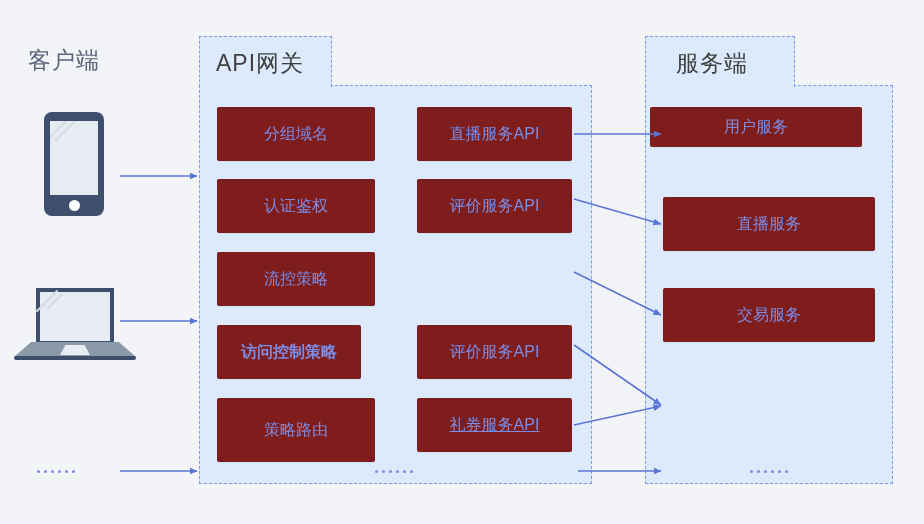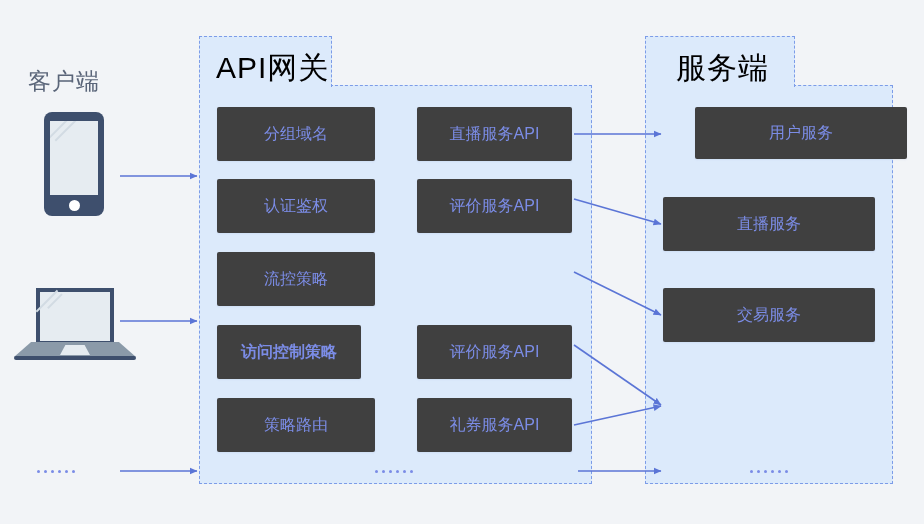--- a/index.html
+++ b/index.html
@@ -16,43 +16,42 @@
     overflow: hidden;
   }
 
   
   .section-title {
     position: absolute;
     color: #5a6579;
     font-size: 23px;
     letter-spacing: 1px;
     white-space: nowrap;
-    margin-top: 21px;
   }
   #client-title { left: 28px; top: 45px; }
 
   
   .group {
     position: absolute;
     box-sizing: border-box;
     background: #dceafb;
     border: 1.5px dashed #7c9ce8;
     border-top: none;
   }
   .group-tab {
     position: absolute;
     box-sizing: border-box;
     background: #dceafb;
     border: 1.5px dashed #7c9ce8;
     border-bottom: none;
   }
   .group-tab-label {
     position: absolute;
-    color: #000000;
-    font-size: 30px;
+    color: #404040;
+    font-size: 23px;
     letter-spacing: 1px;
     white-space: nowrap;
   }
   
   .tab-join {
     position: absolute;
     background: #dceafb;
     height: 3px;
   }
 
@@ -74,21 +73,21 @@
   #server-tab-join { left: 647px; top: 84px; width: 146px; }
   #server-top-border {
     position: absolute; left: 793px; top: 85px; width: 100px; height: 0;
     border-top: 1.5px dashed #7c9ce8;
   }
 
   
   .card {
     position: absolute;
     box-sizing: border-box;
-    background: #404040;
+    background: #7f1d1d;
     color: #7b8ce6;
     font-size: 16px;
     display: flex;
     align-items: center;
     justify-content: center;
     border-radius: 2px;
     box-shadow: 0 1px 2px rgba(120,150,210,0.13);
     white-space: nowrap;
   }
 
@@ -214,43 +213,43 @@
   <div class="group" id="gateway-group"></div>
   <div id="gateway-top-border"></div>
   <div class="group-tab" id="gateway-tab"></div>
   <div class="tab-join" id="gateway-tab-join"></div>
   <div class="group-tab-label" id="gateway-tab-label">API网关</div>
 
   <div class="card" style="left:217px; top:107px; width:158px; height:54px;">分组域名</div>
   <div class="card" style="left:217px; top:179px; width:158px; height:54px;">认证鉴权</div>
   <div class="card" style="left:217px; top:252px; width:158px; height:54px;">流控策略</div>
   <div class="card" style="left:217px; top:325px; width:144px; height:54px;font-weight:bold;">访问控制策略</div>
-  <div class="card" style="left:217px; top:398px; width:158px; height:54px;">策略路由</div>
+  <div class="card" style="left:217px; top:398px; width:158px; height:64px;">策略路由</div>
 
   <div class="card" style="left:417px; top:107px; width:155px; height:54px;">直播服务API</div>
   <div class="card" style="left:417px; top:179px; width:155px; height:54px;">评价服务API</div>
   <div class="card" style="left:417px; top:325px; width:155px; height:54px;">评价服务API</div>
-  <div class="card" style="left:417px; top:398px; width:155px; height:54px;">礼券服务API</div>
+  <div class="card" style="left:417px; top:398px; width:155px; height:54px;text-decoration:underline;">礼券服务API</div>
 
   <div class="dots" id="gateway-more" style="left:375px; top:470px;">
     <i></i>
       <i></i>
       <i></i>
       <i></i>
       <i></i>
       <i></i>
   </div>
 
   <div class="group" id="server-group"></div>
   <div id="server-top-border"></div>
   <div class="group-tab" id="server-tab"></div>
   <div class="tab-join" id="server-tab-join"></div>
   <div class="group-tab-label" id="server-tab-label">服务端</div>
 
-  <div class="card" style="left:695px; top:107px; width:212px; height:52px;">用户服务</div>
+  <div class="card" style="left:650px; top:107px; width:212px; height:40px;">用户服务</div>
   <div class="card" style="left:663px; top:197px; width:212px; height:54px;">直播服务</div>
   <div class="card" style="left:663px; top:288px; width:212px; height:54px;">交易服务</div>
 
   <div class="dots" id="server-more" style="left:750px; top:470px;">
     <i></i>
       <i></i>
       <i></i>
       <i></i>
       <i></i>
       <i></i>

